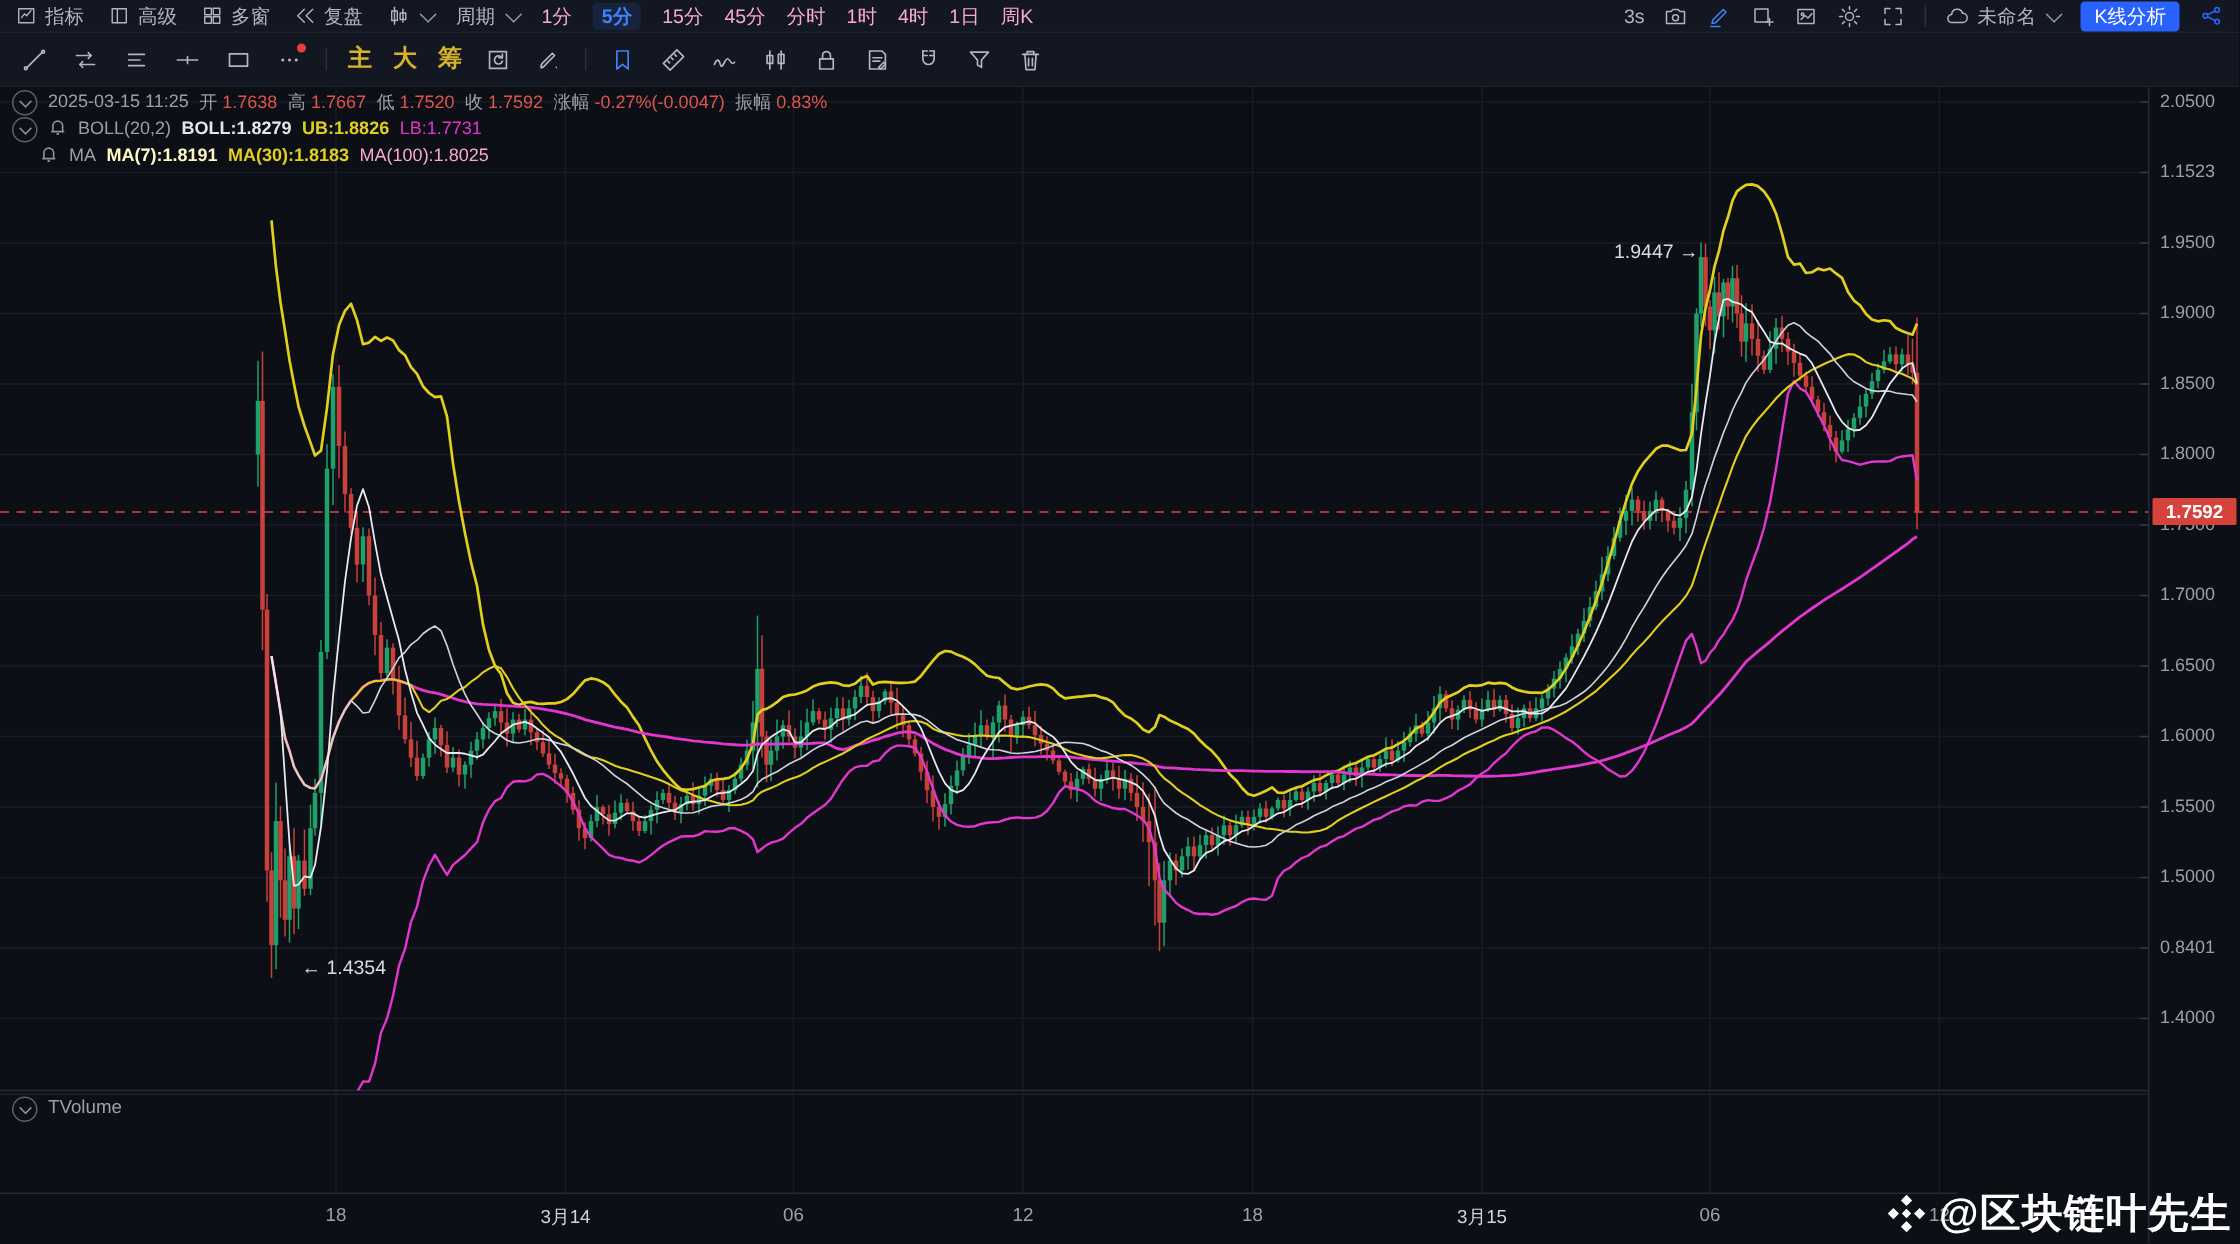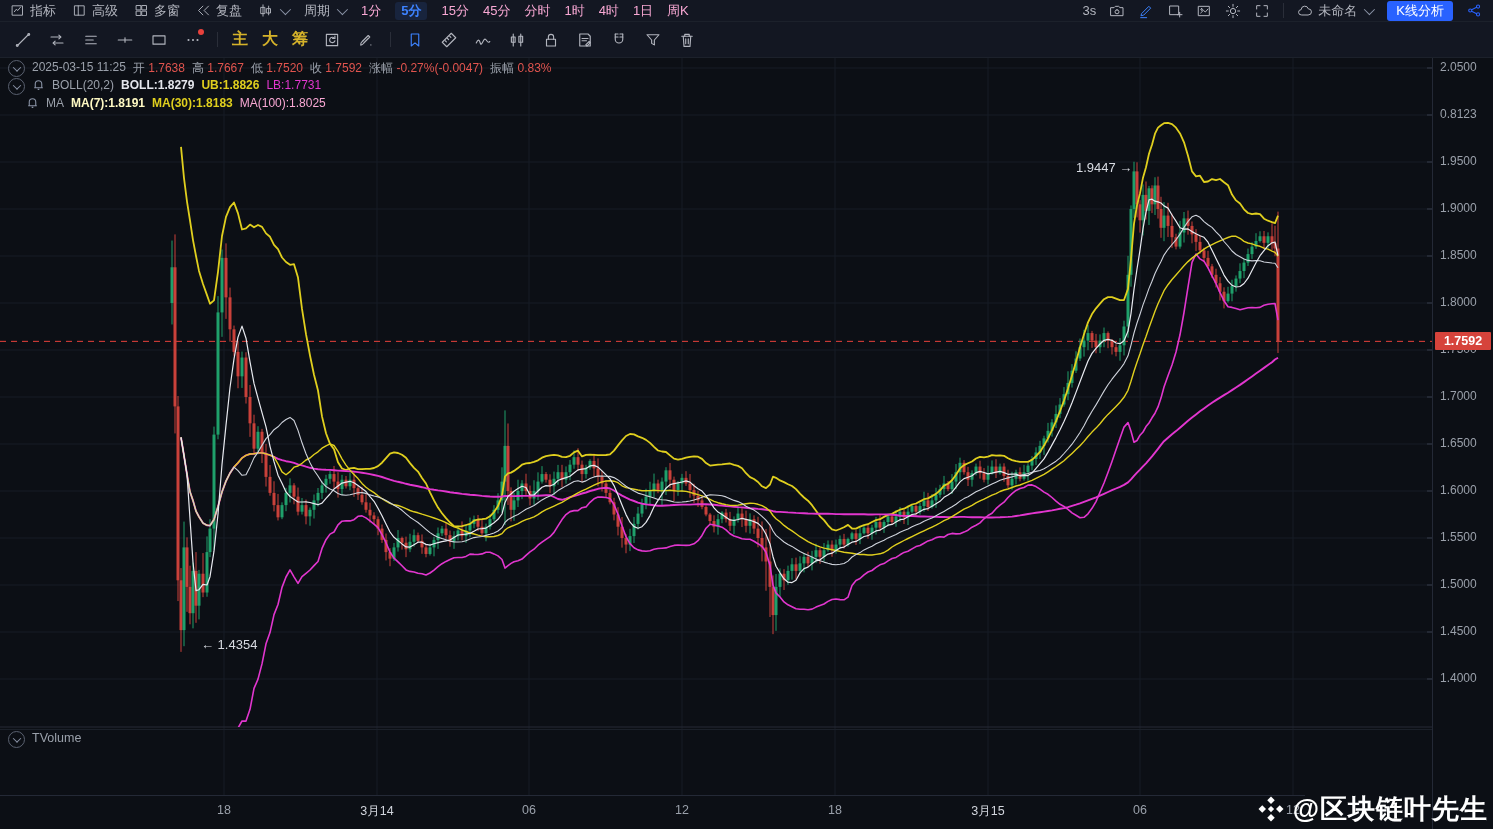--- a/index.html
+++ b/index.html
@@ -1034,32 +1034,32 @@
     </span>
   <span class="lg-label" style="font-size:12.5px">TVolume</span>
 </div>
 
 <div class="annot" id="annHigh" style="left: 1076px; top: 160px;">1.9447 →</div>
 <div class="annot" id="annLow" style="left: 181px; top: 637px; padding-left: 20px;">← 1.4354</div>
 
 <div class="price-axis" id="priceAxis">
   <div class="last-price-label" id="lastPriceLabel" style="top: 274.352px;">1.7592</div>
 <div class="ptick" style="top:2px">2.0500</div>
-    <div class="ptick" style="top:48.99999999999983px">0.8123</div>
+    <div class="ptick" style="top:48.99999999999983px">1.1523</div>
     <div class="ptick" style="top:95.99999999999989px">1.9500</div>
     <div class="ptick" style="top:142.99999999999991px">1.9000</div>
     <div class="ptick" style="top:189.99999999999974px">1.8500</div>
     <div class="ptick" style="top:236.99999999999977px">1.8000</div>
     <div class="ptick" style="top:283.99999999999983px">1.7500</div>
     <div class="ptick" style="top:330.9999999999999px">1.7000</div>
     <div class="ptick" style="top:377.99999999999994px">1.6500</div>
     <div class="ptick" style="top:424.9999999999998px">1.6000</div>
     <div class="ptick" style="top:471.9999999999998px">1.5500</div>
     <div class="ptick" style="top:518.9999999999999px">1.5000</div>
-    <div class="ptick" style="top:565.9999999999999px">1.4500</div>
+    <div class="ptick" style="top:565.9999999999999px">0.8401</div>
     <div class="ptick" style="top:612.9999999999999px">1.4000</div>
   </div>
 
 <div class="time-axis" id="timeAxis">
     <div class="ttick" style="left:224px">18</div>
     <div class="ttick major" style="left:377px">3月14</div>
     <div class="ttick" style="left:529px">06</div>
     <div class="ttick" style="left:682px">12</div>
     <div class="ttick" style="left:835px">18</div>
     <div class="ttick major" style="left:988px">3月15</div>

